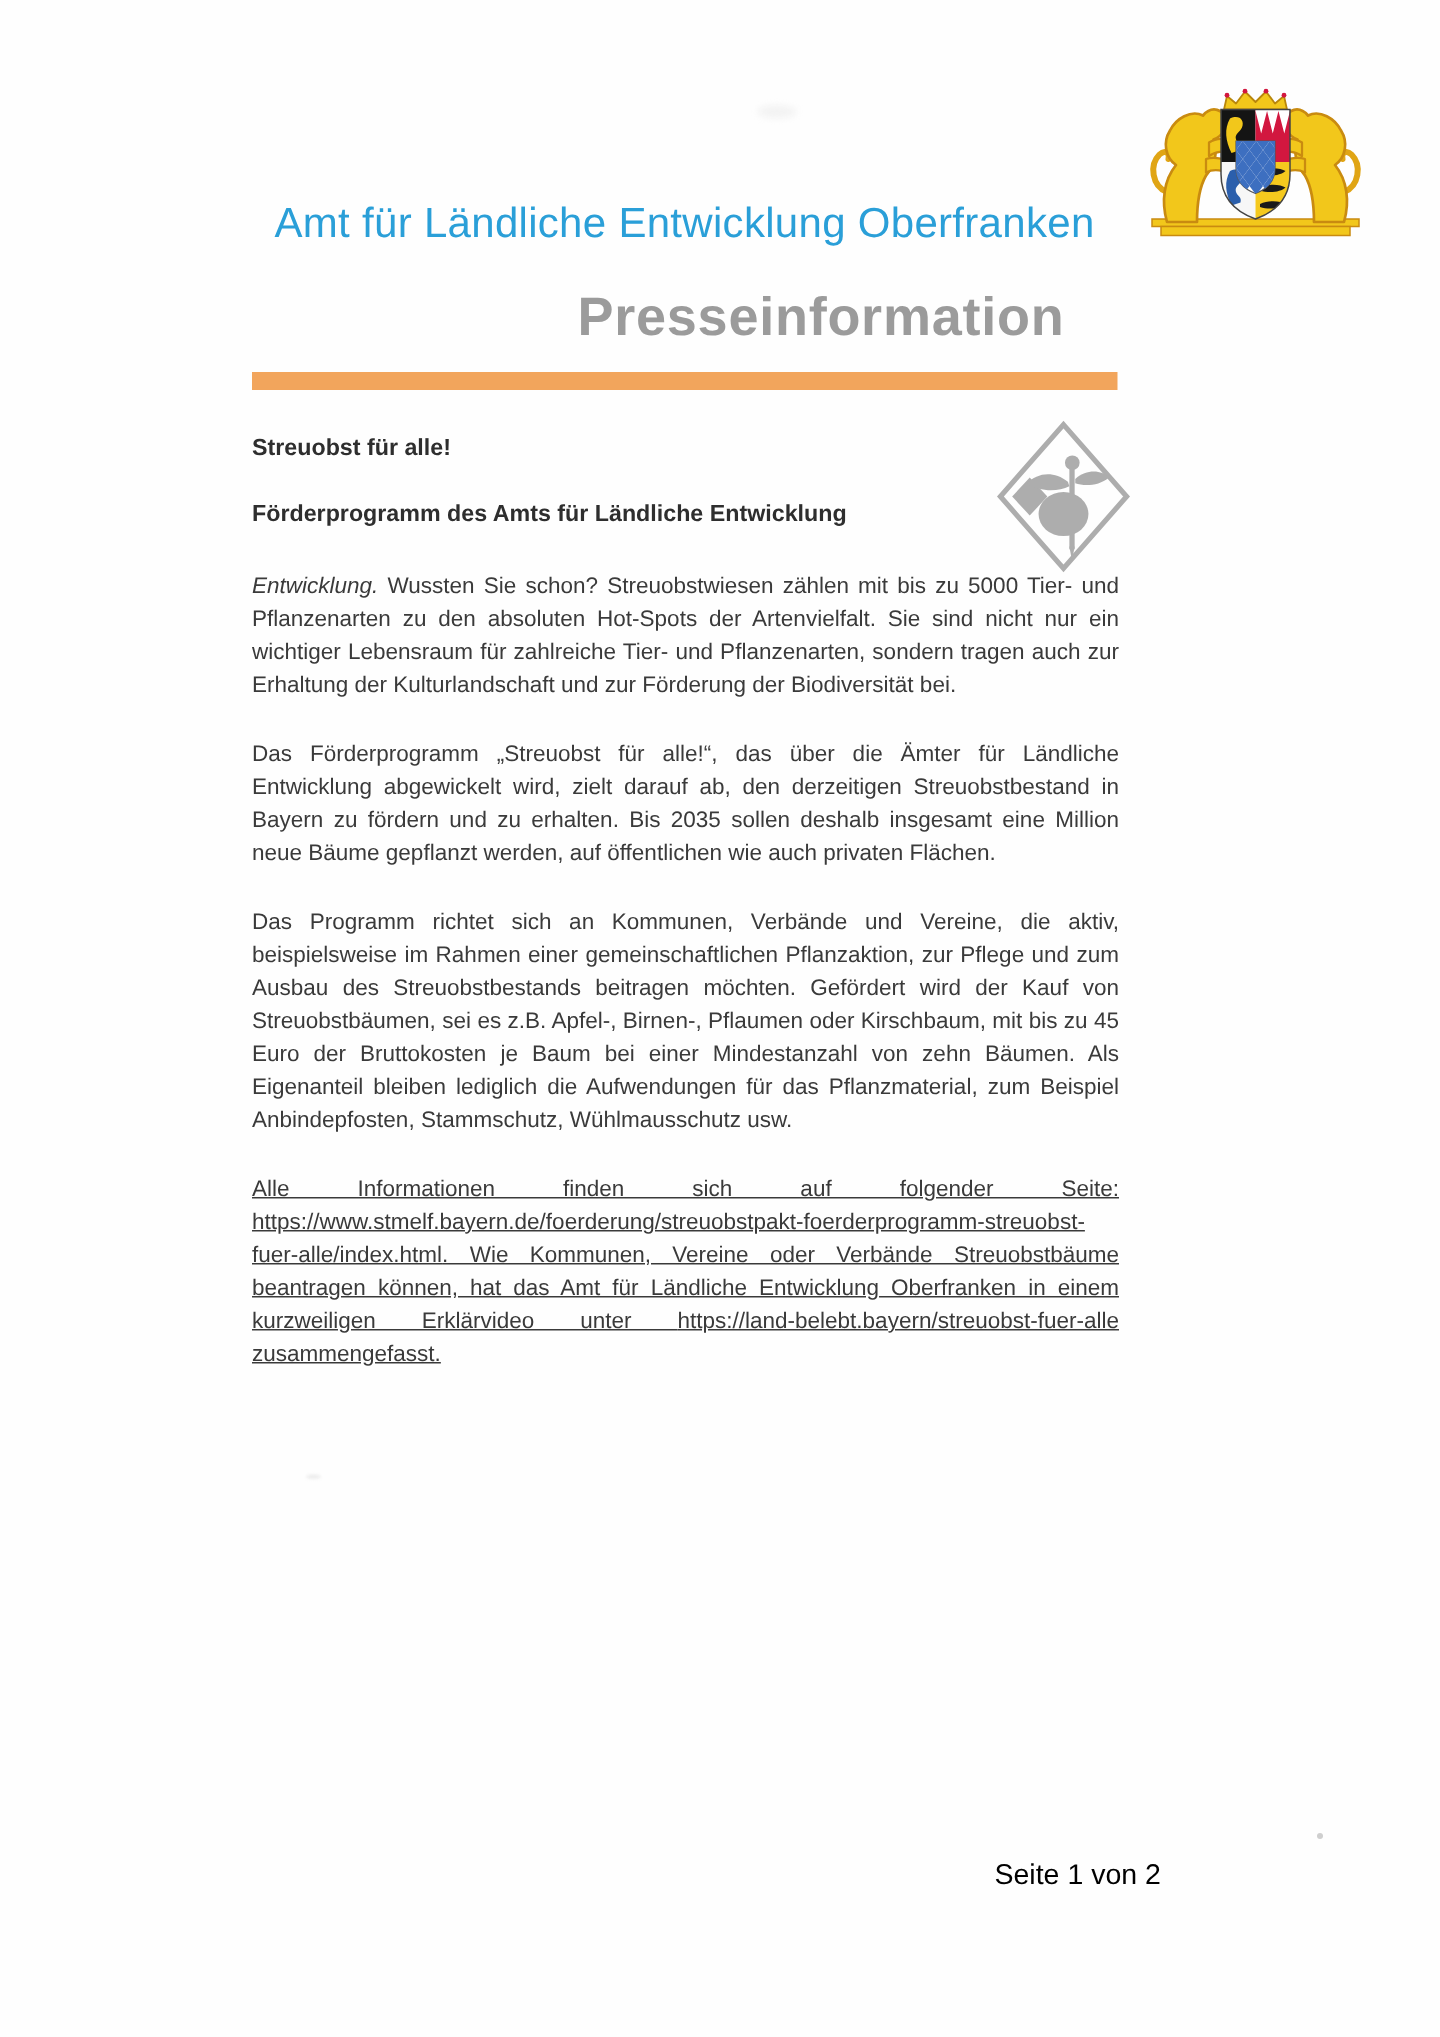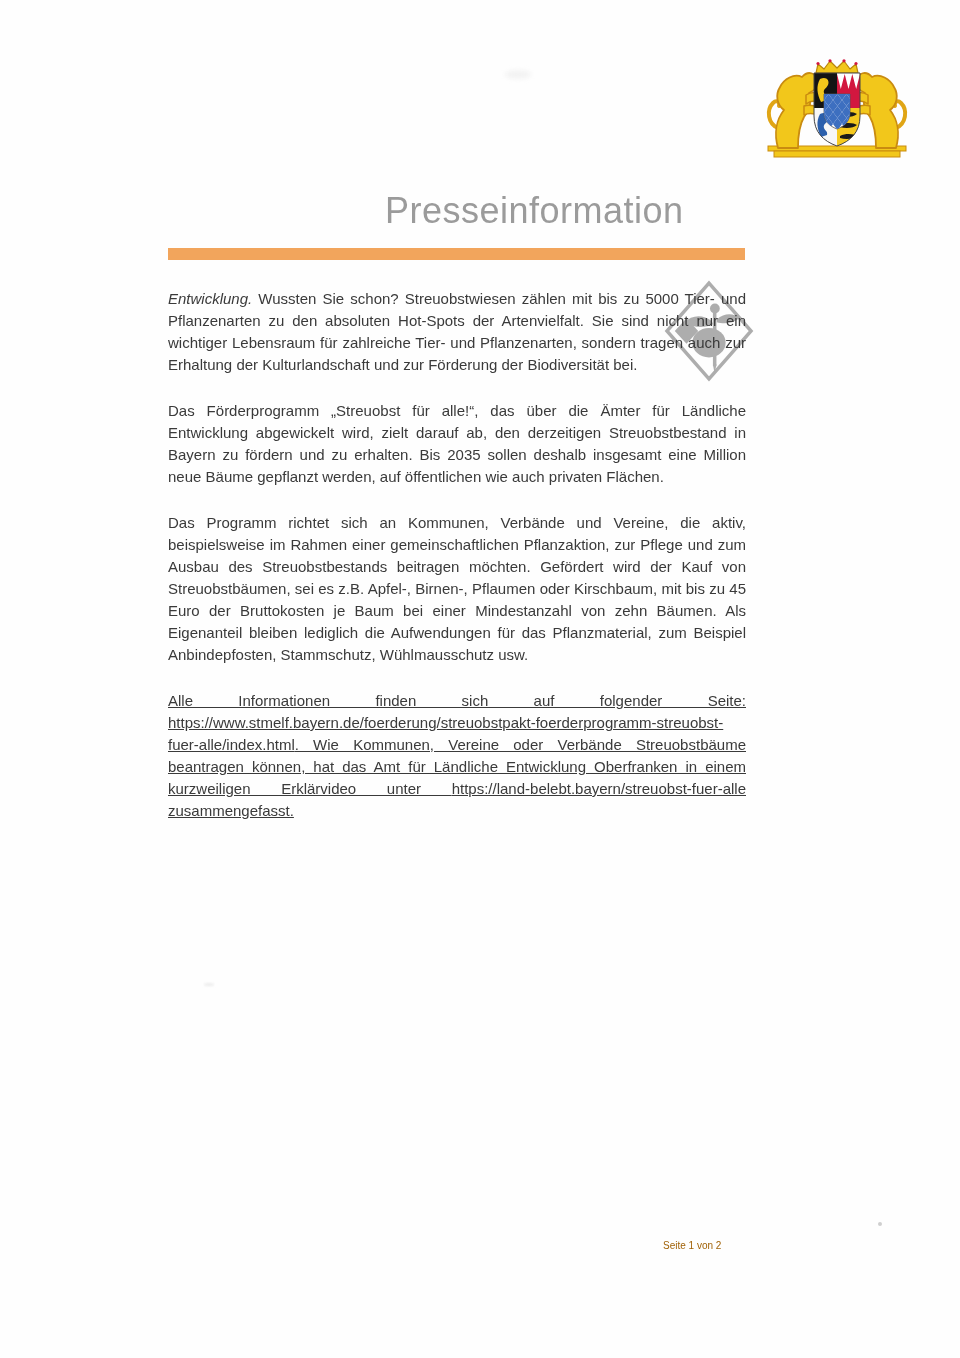--- a/index.html
+++ b/index.html
@@ -14,21 +14,21 @@
 
   
   .agency-title{
     position:absolute;left:183px;top:133px;
     font-size:28px;font-weight:400;letter-spacing:.2px;
     color:var(--agency-blue,#2A9FD8);
     white-space:nowrap;
   }
   .doc-type{
     position:absolute;left:385px;top:190px;
-    font-size:36px;font-weight:400;letter-spacing:.5px;
+    font-size:36px;font-weight:700;letter-spacing:.5px;
     color:var(--doc-type-gray,#9B9B9B);
     white-space:nowrap;
   }
   .accent-bar{
     position:absolute;left:168px;top:248px;width:577px;height:12px;
     background:var(--accent-orange,#F2A55C);
   }
   .coat-of-arms{position:absolute;left:762px;top:58px;width:150px;height:105px;}
   .program-logo{position:absolute;left:664px;top:280px;width:90px;height:102px;}
 
@@ -41,21 +41,21 @@
   .headline{margin:0 0 22px 0;font-size:15.5px;font-weight:700;color:#2e2e2e;}
   .subheadline{margin:0 0 26px 0;font-size:15.5px;font-weight:700;color:#2e2e2e;}
   .para{margin:0 0 24px 0;text-align:justify;}
   .para:last-child{margin-bottom:0;text-decoration:underline;}
   .lead-italic{font-style:italic;}
   .url-text{word-break:normal;overflow-wrap:break-word;}
 
   
   .page-indicator{
     position:absolute;left:663px;top:1240px;
-    font-size:10px;color:#a16207;white-space:nowrap;
+    font-size:19px;color:#000000;white-space:nowrap;
   }
 
   
   .artifact{position:absolute;background:#e9e9e9;border-radius:50%;}
   .artifact.a1{left:505px;top:70px;width:26px;height:9px;background:#f3f3f3;filter:blur(2px);}
   .artifact.a2{left:878px;top:1222px;width:4px;height:4px;background:#cfcfcf;}
   .artifact.a3{left:204px;top:983px;width:10px;height:3px;background:#ececec;filter:blur(1px);}
 </style>
 </head>
 <body>
@@ -125,37 +125,40 @@
           <polygon points="80,54 84.5,60 80,66 75.5,60"></polygon>
           <polygon points="89,54 93.5,60 89,66 84.5,60"></polygon>
         <polygon points="66.5,60 71,66 66.5,72 62,66"></polygon>
           <polygon points="75.5,60 80,66 75.5,72 71,66"></polygon>
           <polygon points="84.5,60 89,66 84.5,72 80,66"></polygon>
       </g>
       <path d="M52,15 H98 V58 C98,74 89,83 75,88 C61,83 52,74 52,58 Z" fill="none" stroke="#444" stroke-width="1"></path>
     </svg>
   </div>
 
+  <div class="agency-title">Amt für Ländliche Entwicklung Oberfranken</div>
   <div class="doc-type">Presseinformation</div>
   <div class="accent-bar"></div>
 
   <div class="program-logo">
     <svg viewBox="0 0 92 104" width="90" height="102" aria-hidden="true">
       <polygon points="46,3 89,52 46,101 3,52" fill="none" stroke="#ADADAD" stroke-width="3.5"></polygon>
       <polygon points="23,39 35,52 23,65 11,52" fill="#ADADAD"></polygon>
       <rect x="50" y="28" width="3.6" height="60" fill="#ADADAD"></rect>
       <polygon points="50,86 53.6,86 51.8,96" fill="#ADADAD"></polygon>
       <circle cx="52" cy="29" r="5" fill="#ADADAD"></circle>
       <path d="M49,42 C39,34 28,36 21,43 C30,49 42,49 50,45 Z" fill="#ADADAD"></path>
       <path d="M54,40 C62,33 72,34 77,39 C70,45 60,45 54,43 Z" fill="#ADADAD"></path>
       <ellipse cx="46" cy="64" rx="17" ry="15" fill="#ADADAD"></ellipse>
     </svg>
   </div>
 
   <div class="content">
+    <p class="headline">Streuobst für alle!</p>
+    <p class="subheadline">Förderprogramm des Amts für Ländliche Entwicklung</p>
 
     <p class="para"><span class="lead-italic">Entwicklung.</span><span> Wussten Sie schon? Streuobstwiesen zählen mit bis zu 5000 Tier- und Pflanzenarten zu den absoluten Hot-Spots der Artenvielfalt. Sie sind nicht nur ein wichtiger Lebensraum für zahlreiche Tier- und Pflanzenarten, sondern tragen auch zur Erhaltung der Kulturlandschaft und zur Förderung der Biodiversität bei.</span></p>
 
     <p class="para">Das Förderprogramm „Streuobst für alle!“, das über die Ämter für Ländliche Entwicklung abgewickelt wird, zielt darauf ab, den derzeitigen Streuobstbestand in Bayern zu fördern und zu erhalten. Bis 2035 sollen deshalb insgesamt eine Million neue Bäume gepflanzt werden, auf öffentlichen wie auch privaten Flächen.</p>
 
     <p class="para">Das Programm richtet sich an Kommunen, Verbände und Vereine, die aktiv, beispielsweise im Rahmen einer gemeinschaftlichen Pflanzaktion, zur Pflege und zum Ausbau des Streuobstbestands beitragen möchten. Gefördert wird der Kauf von Streuobstbäumen, sei es z.B. Apfel-, Birnen-, Pflaumen oder Kirschbaum, mit bis zu 45 Euro der Bruttokosten je Baum bei einer Mindestanzahl von zehn Bäumen. Als Eigenanteil bleiben lediglich die Aufwendungen für das Pflanzmaterial, zum Beispiel Anbindepfosten, Stammschutz, Wühlmausschutz usw.</p>
 
     <p class="para"><span>Alle Informationen finden sich auf folgender Seite: </span><span class="url-text">https://www.stmelf.bayern.de/foerderung/streuobstpakt-foerderprogramm-streuobst-fuer-alle/index.html</span><span>. Wie Kommunen, Vereine oder Verbände Streuobstbäume beantragen können, hat das Amt für Ländliche Entwicklung Oberfranken in einem kurzweiligen Erklärvideo unter </span><span class="url-text">https://land-belebt.bayern/streuobst-fuer-alle</span><span> zusammengefasst.</span></p>
   </div>
 

